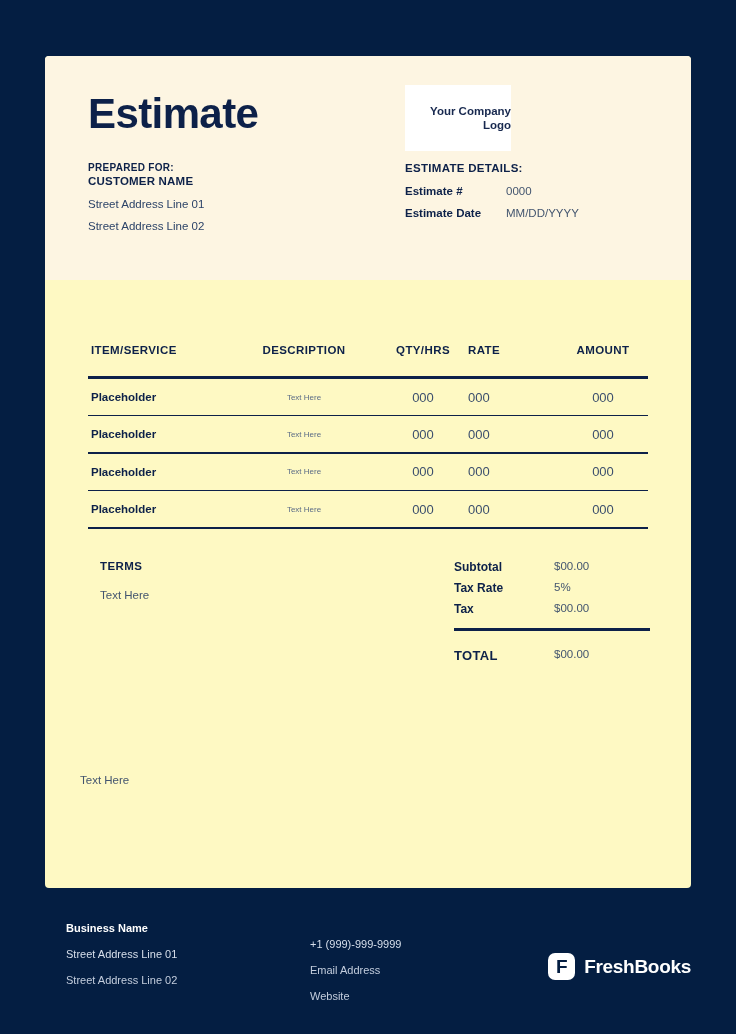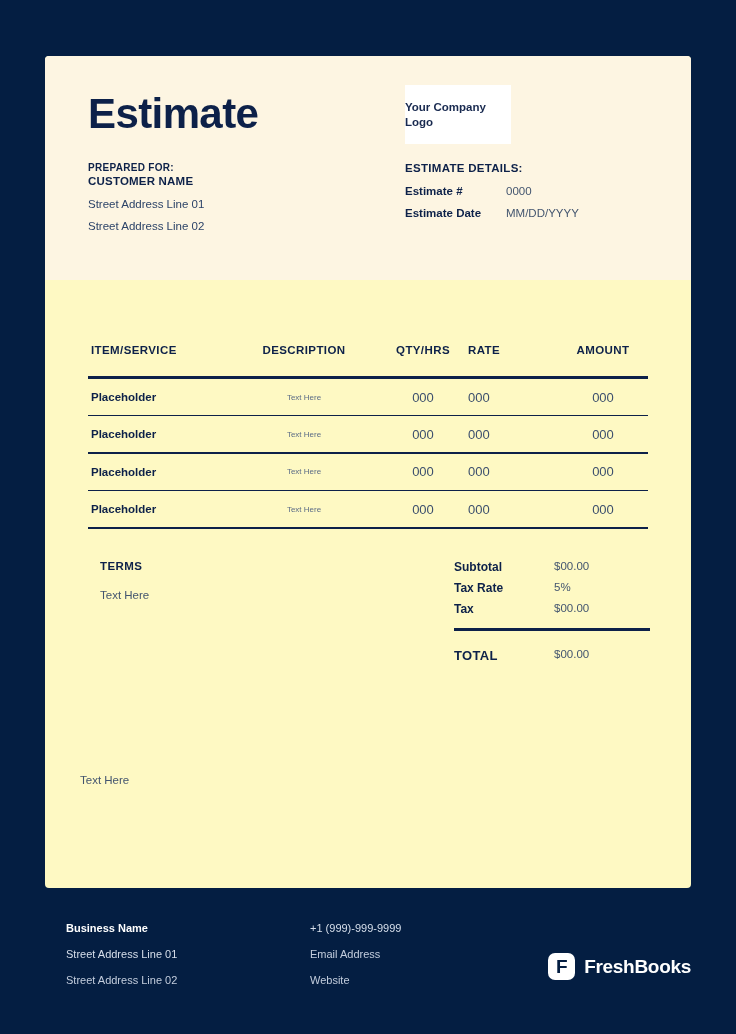--- a/index.html
+++ b/index.html
@@ -54,26 +54,26 @@
     color: #0d2149;
     letter-spacing: -0.6px;
     line-height: 1;
   }
 
   .logo-box {
     position: absolute;
     left: 360px;
     top: 29px;
     width: 106px;
-    height: 59px;
+    height: 66px;
     background: #ffffff;
     display: flex;
     align-items: center;
     justify-content: center;
-    text-align: left;
+    text-align: right;
   }
   .logo-box-text {
     font-size: 11.5px;
     font-weight: bold;
     color: #18294f;
     line-height: 1.25;
   }
 
   .prepared-block {
     position: absolute;
@@ -264,21 +264,21 @@
     height: 129px;
   }
   .f-col-a {
     position: absolute;
     left: 66px;
     top: 17px;
   }
   .f-col-b {
     position: absolute;
     left: 310px;
-    top: 17px;
+    top: 33px;
   }
   .f-strong {
     font-size: 11px;
     font-weight: bold;
     color: #ffffff;
     margin-bottom: 14px;
   }
   .f-line {
     font-size: 11px;
     color: #c3cddd;

